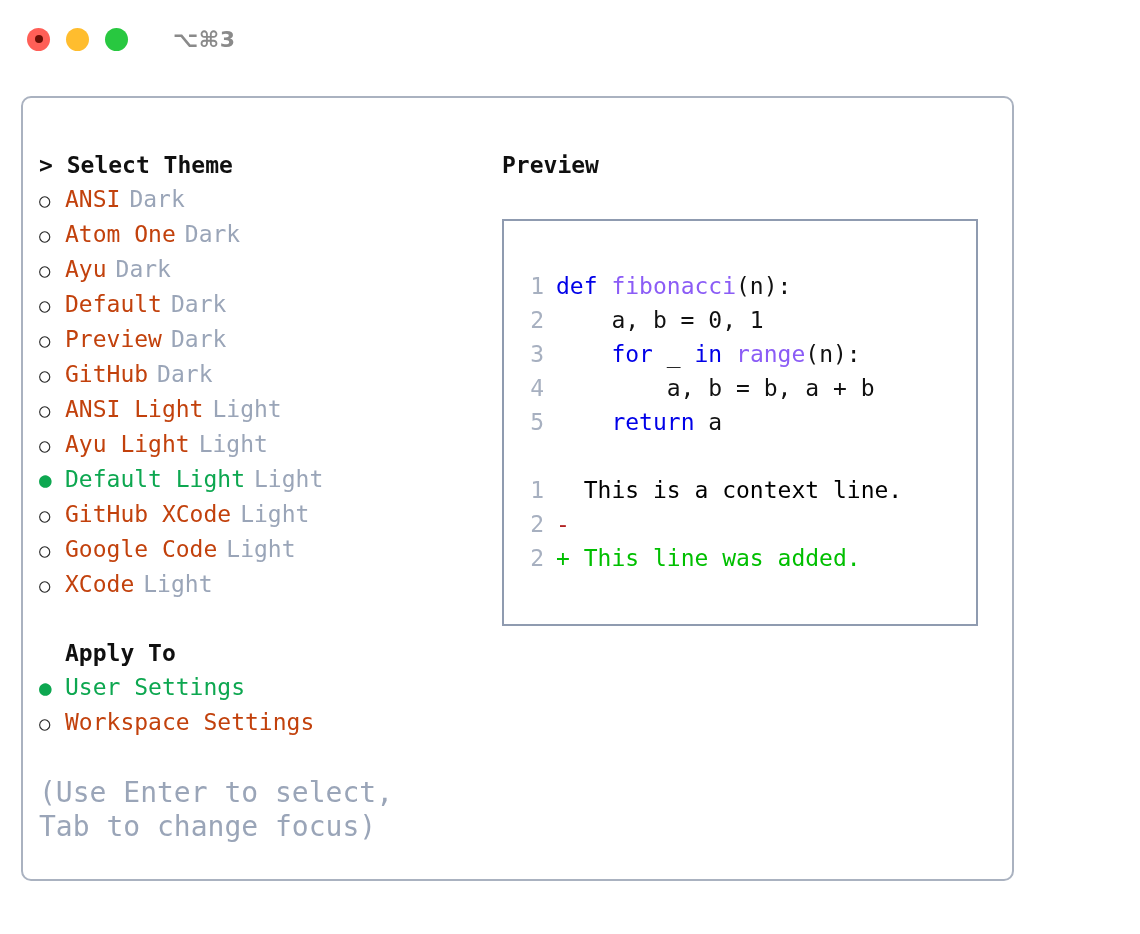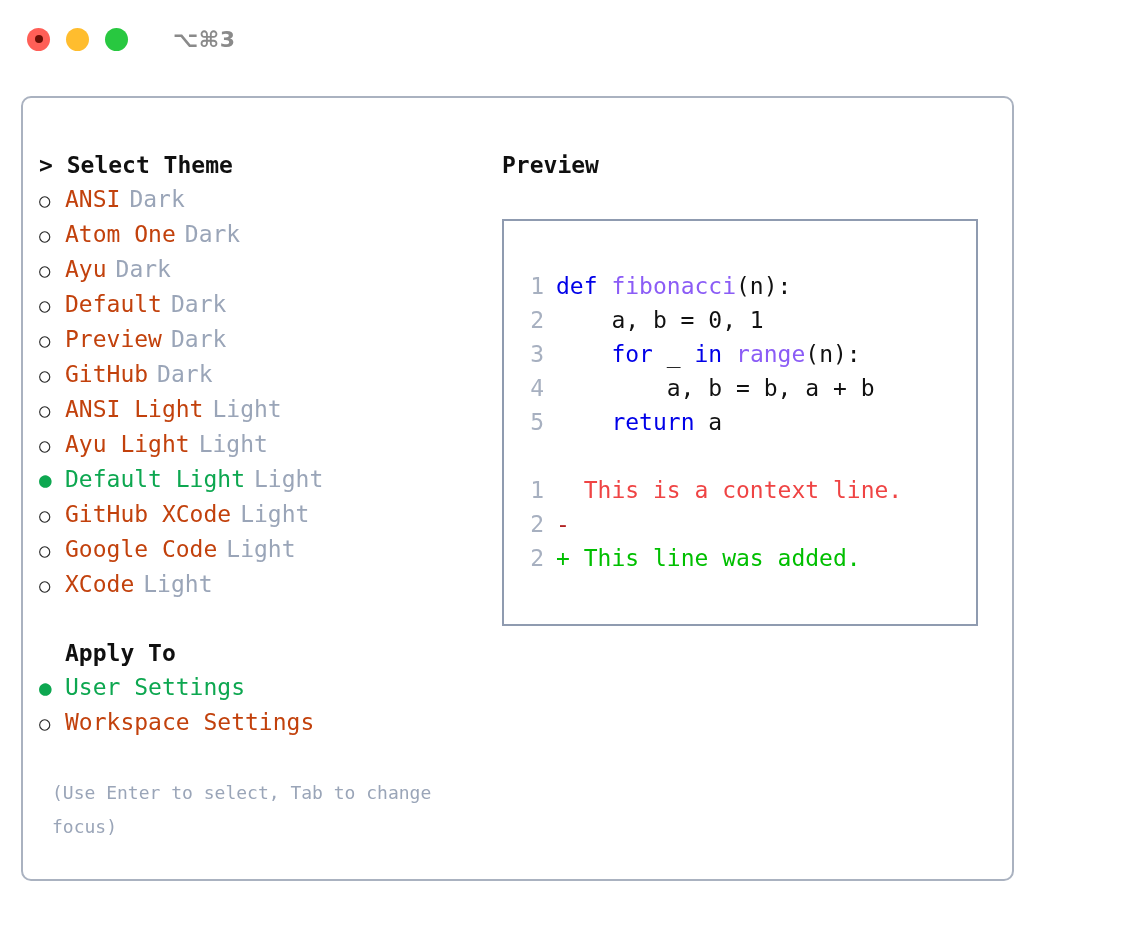--- a/index.html
+++ b/index.html
@@ -122,26 +122,25 @@
   .opt-label { color: #c2410c; }
   .opt-tag {
     color: #9aa5b8;
     padding-left: 9px;
   }
 
   .spacer-row { height: 34px; }
 
   .hint {
     margin-top: 36px;
-    font-size: 18px;
+    font-size: 28px;
     color: #9aa5b8;
     line-height: 34px;
     width: 400px;
     white-space: pre-wrap;
-    margin-left: 13px;
   }
 
   
   .right-col {
     position: absolute;
     left: 479px;
     top: 50px;
     width: 470px;
   }
   .preview-title {
@@ -173,21 +172,21 @@
     padding-right: 12px;
     box-sizing: border-box;
   }
   .code-text { color: #111111; }
   .blank-line { height: 34px; }
 
   .tok-kw   { color: #0000e8; margin-top: 18px; }
   .tok-fn   { color: #8b5cf6; }
   .tok-plain{ color: #111111; }
 
-  .diff-ctx { color: #ef4444; }
+  .diff-ctx { color: #000000; }
   .diff-del { color: #b22222; }
   .diff-add { color: #00bf00; }
 </style>
 </head>
 <body>
 
 <div class="window">
 
   <div class="titlebar">
     <div class="lights">

